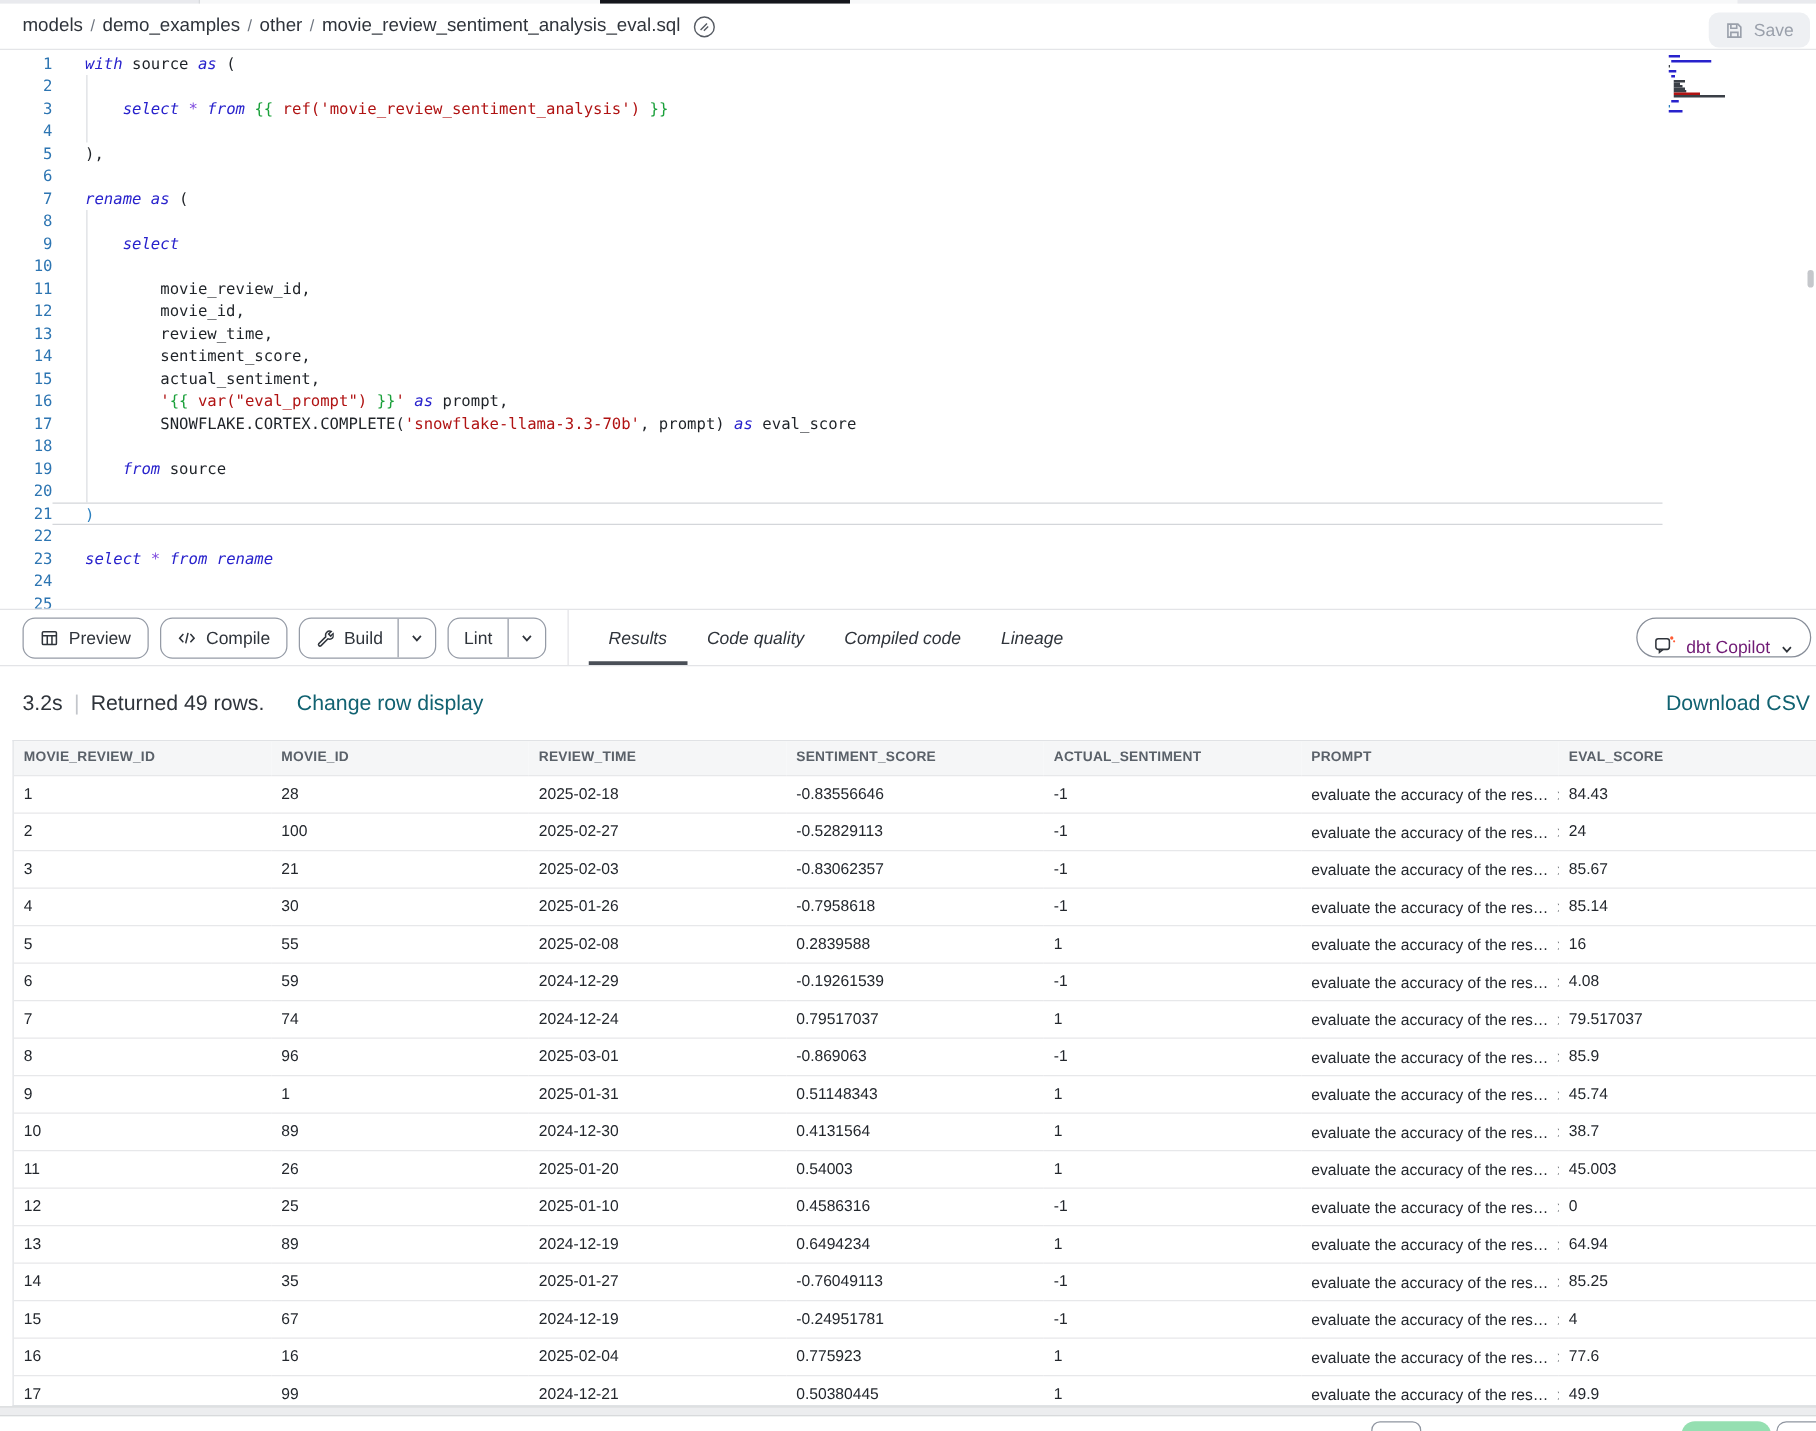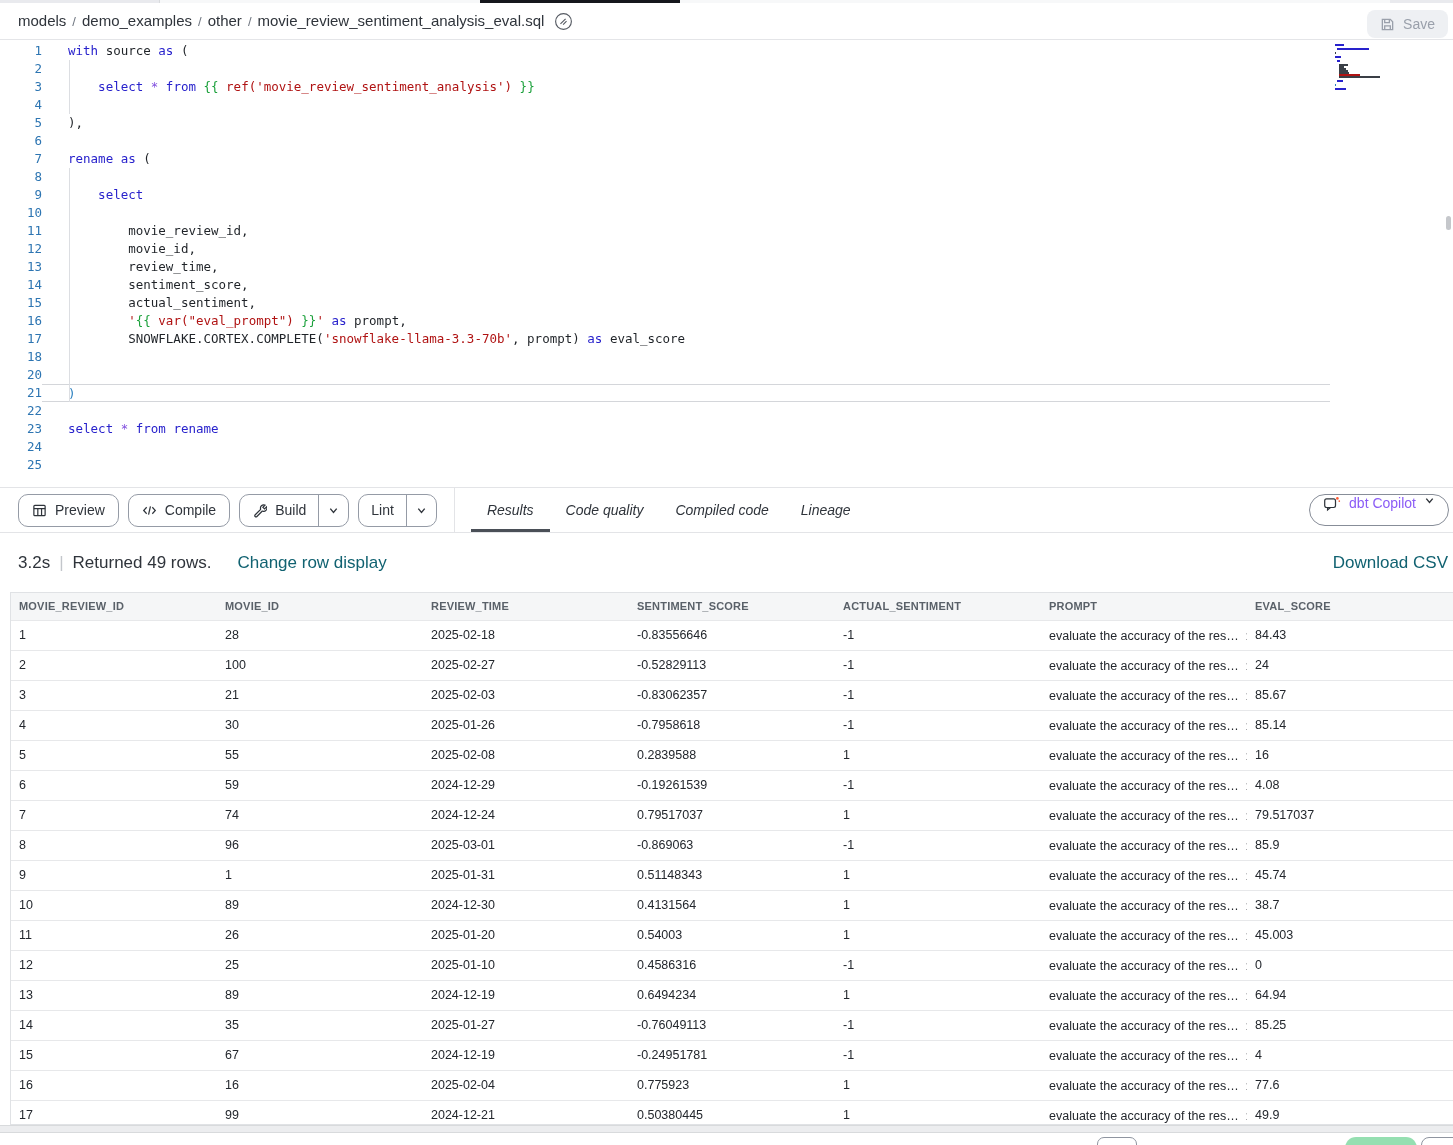--- a/index.html
+++ b/index.html
@@ -21,21 +21,21 @@
   .save-btn { position:absolute; top:7px; right:5px; height:28px; padding:0 13px; background:#eef0f3;
     border:none; border-radius:8px; display:flex; align-items:center; gap:8px; font-size:14px;
     color:#9aa0ab; cursor:default; }
 
   
   #editor { position:absolute; top:40px; left:0; right:0; height:447px; background:#fff; overflow:hidden; padding-top:2px; }
   .cl { display:flex; height:18px; line-height:18px; font-family:"DejaVu Sans Mono", monospace; font-size:12.5px; }
   .ln { width:42px; text-align:right; color:#2d75b2; flex:none; user-select:none; }
   .ct { padding-left:26px; white-space:pre; flex:1; color:#1f2328; }
   .cl.active .ct { border-top:1px solid #d4d6da; border-bottom:1px solid #d4d6da; margin-right:123px; }
-  .tk-k { color:#2822cc; } .tk-p { color:#1f2328; } .tk-s { color:#b01313; }
+  .tk-k { color:#2822cc;font-style:italic; } .tk-p { color:#1f2328; } .tk-s { color:#b01313; }
   .tk-j { color:#1aa03a; } .tk-f { color:#b01313; } .tk-o { color:#8250df; } .tk-b { color:#2a7fbf; }
   .guide { position:absolute; width:1px; background:#dcdee2; left:69px; }
   #guide1 { top:20px; height:54px; } #guide2 { top:128px; height:234px; }
 
   
   #minimap { position:absolute; left:1335px; top:44px; width:100px; }
   .mm-line { height:2px; }
   .mm-seg { display:block; height:1.5px; }
   .mm-k { background:#2822cc; } .mm-p { background:#3a3f46; } .mm-s { background:#b01313; } .mm-b { background:#2a7fbf; }
   #vscroll { position:absolute; left:1446px; top:216px; width:5px; height:14px; background:#c5c7cb; border-radius:2.5px; }
@@ -46,21 +46,21 @@
   .tb-btn, .tb-group { height:33px; border:1px solid #959ba6; border-radius:10px; background:#fff; }
   .tb-btn { display:flex; align-items:center; gap:8px; padding:0 13px; font-size:14px; color:#2f343b; cursor:pointer; margin-right:9px; }
   .tb-group { display:flex; align-items:stretch; overflow:hidden; margin-right:9px; }
   .tb-group .main { display:flex; align-items:center; gap:8px; padding:0 12px; font-size:14px; cursor:pointer; }
   .tb-group .chev { display:flex; align-items:center; padding:0 9px; border-left:1px solid #959ba6; cursor:pointer; }
   .v-div { width:1px; align-self:stretch; background:#e3e4e7; margin-left:8px; }
   #tabs { display:flex; align-self:stretch; margin-left:16px;font-style:italic; }
   .tab { padding:0 16px; display:flex; align-items:center; font-size:14px; color:#2f343b; cursor:pointer; position:relative; }
   .tab.active::after { content:""; position:absolute; left:0; right:0; bottom:0; height:3px; background:#4a4f57; }
   .copilot-btn { margin-left:auto; margin-right:4px; height:32px; border:1px solid #878d98; border-radius:16px;
-    background:#fff; display:flex; align-items:flex-start; gap:8px; padding:0 13px; font-size:14px; color:#8b5cf6; cursor:pointer; }
+    background:#fff; display:flex; align-items:flex-end; gap:8px; padding:0 13px; font-size:14px; color:#701a75; cursor:pointer; }
 
   
   #statusbar { position:absolute; top:533px; left:0; right:0; height:59px; display:flex; align-items:center;
     padding:0 5px 0 18px; font-size:17px; color:#2f343b; }
   .status-sep { color:#c3c6cb; margin:0 9px; }
   .link { color:#116271; cursor:pointer; }
   #changerow { margin-left:26px; }
   #downloadcsv { margin-left:auto; }
 
   
@@ -178,20 +178,24 @@
         <span class="ln">16</span>
         <span class="ct"><span class="tk-p">        </span><span class="tk-s">'</span><span class="tk-j">{{ </span><span class="tk-f">var(</span><span class="tk-s">"eval_prompt"</span><span class="tk-f">)</span><span class="tk-p"> </span><span class="tk-j">}}</span><span class="tk-s">'</span><span class="tk-p"> </span><span class="tk-k">as </span><span class="tk-p">prompt,</span></span>
       </div>
       <div class="cl">
         <span class="ln">17</span>
         <span class="ct"><span class="tk-p">        SNOWFLAKE.CORTEX.COMPLETE(</span><span class="tk-s">'snowflake-llama-3.3-70b'</span><span class="tk-p">, prompt) </span><span class="tk-k">as </span><span class="tk-p">eval_score</span></span>
       </div>
       <div class="cl">
         <span class="ln">18</span>
         <span class="ct"></span>
+      </div>
+      <div class="cl">
+        <span class="ln">19</span>
+        <span class="ct"><span class="tk-p">    </span><span class="tk-k">from </span><span class="tk-p">source</span></span>
       </div>
       <div class="cl">
         <span class="ln">20</span>
         <span class="ct"></span>
       </div>
       <div class="cl active">
         <span class="ln">21</span>
         <span class="ct"><span class="tk-b">)</span></span>
       </div>
       <div class="cl">

